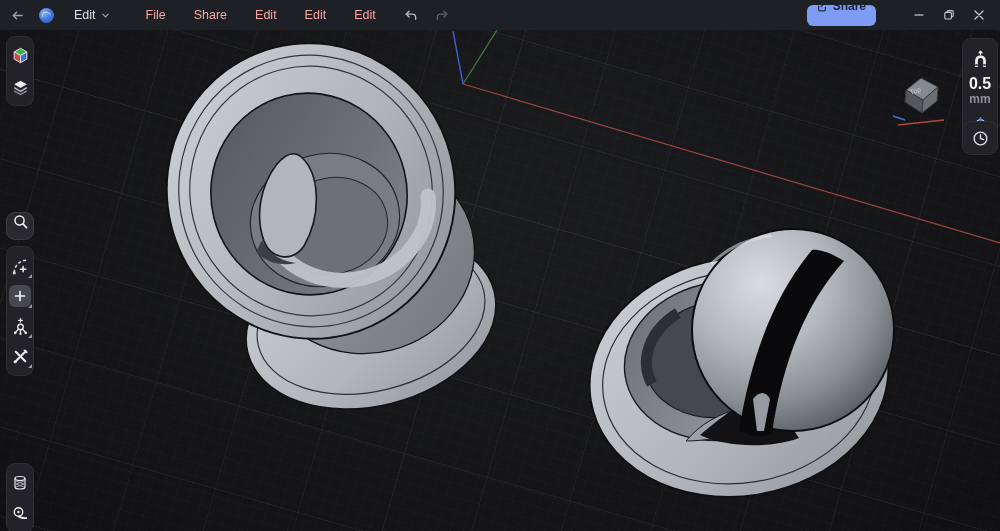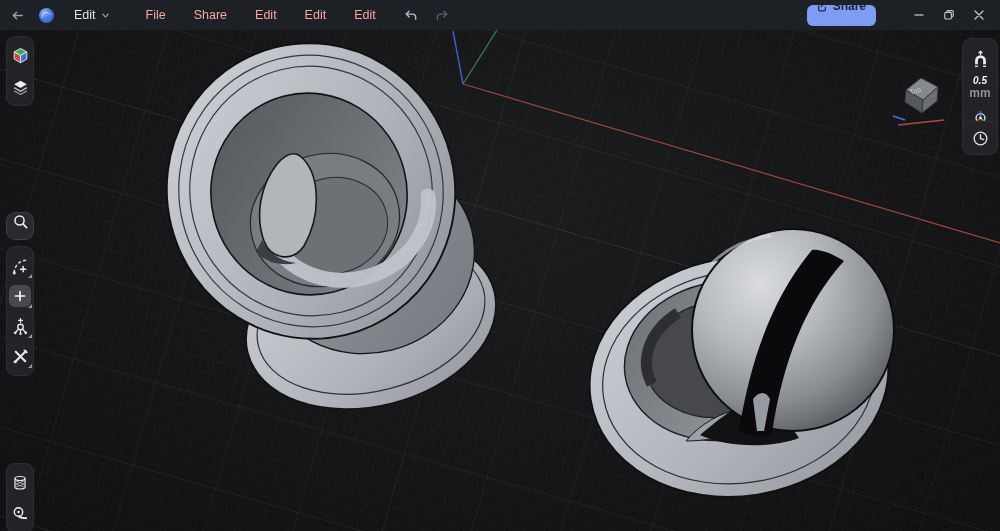--- a/index.html
+++ b/index.html
@@ -59,21 +59,21 @@
               border:1px solid rgba(255,255,255,.10); }
   .lp-tools { left:6px; top:246px; width:28px; padding:5px 0; gap:2px; }
   .lp-bottom{ left:6px; top:463px; width:28px; padding:5px 0; gap:2px; }
   .plus-bg  { width:22px; height:22px; border-radius:6px; background:#47494e;
               display:flex; align-items:center; justify-content:center; }
 
   .rp-main  { left:962px; top:38px; width:36px; padding:6px 0 7px; gap:1px; }
   .rp-hist  { left:962px; top:121px; width:36px; height:34px; justify-content:center; }
   .grid-size { display:flex; flex-direction:column; align-items:center; line-height:1.05;
                margin:2px 0 3px; cursor:pointer; }
-  .grid-size .val { color:#f2f3f5; font-size:10px; font-weight:700;font-style:italic; }
+  .grid-size .val { color:#f2f3f5; font-size:16px; font-weight:700; }
   .grid-size .unit{ color:#8d9197; font-size:12px; font-weight:700; }
 
   
   .navcube { position:absolute; left:888px; top:42px; width:62px; height:60px; z-index:30; cursor:pointer; }
   .navcube text { fill:#c9ccd1; font-size:7px; font-family:"Liberation Sans",sans-serif; }
 </style>
 </head>
 <body>
 
 <div class="stage">

